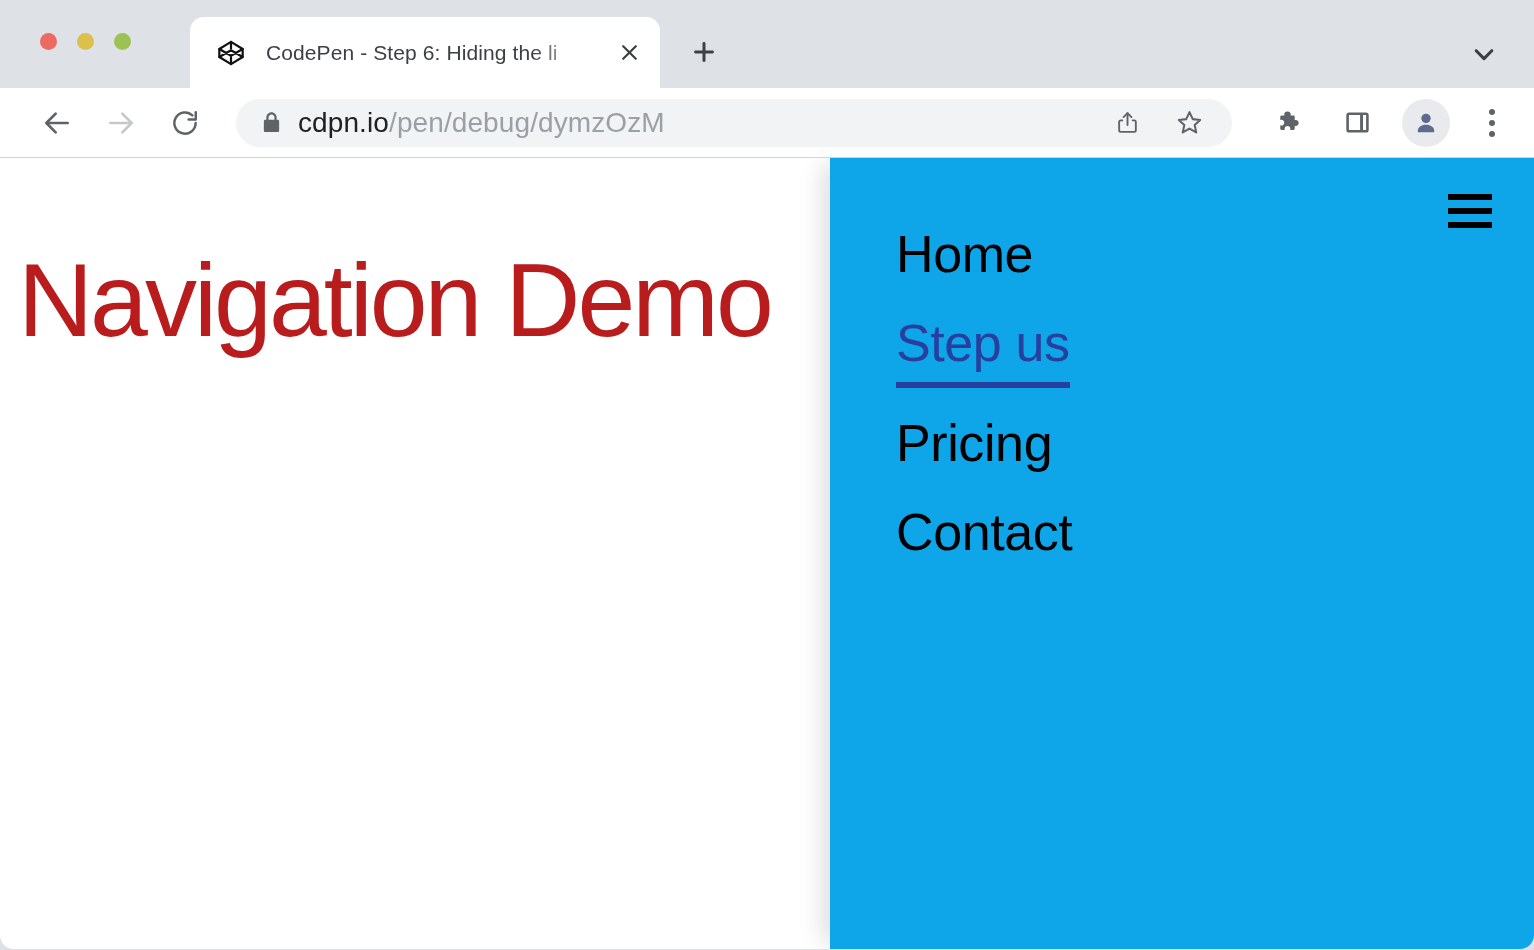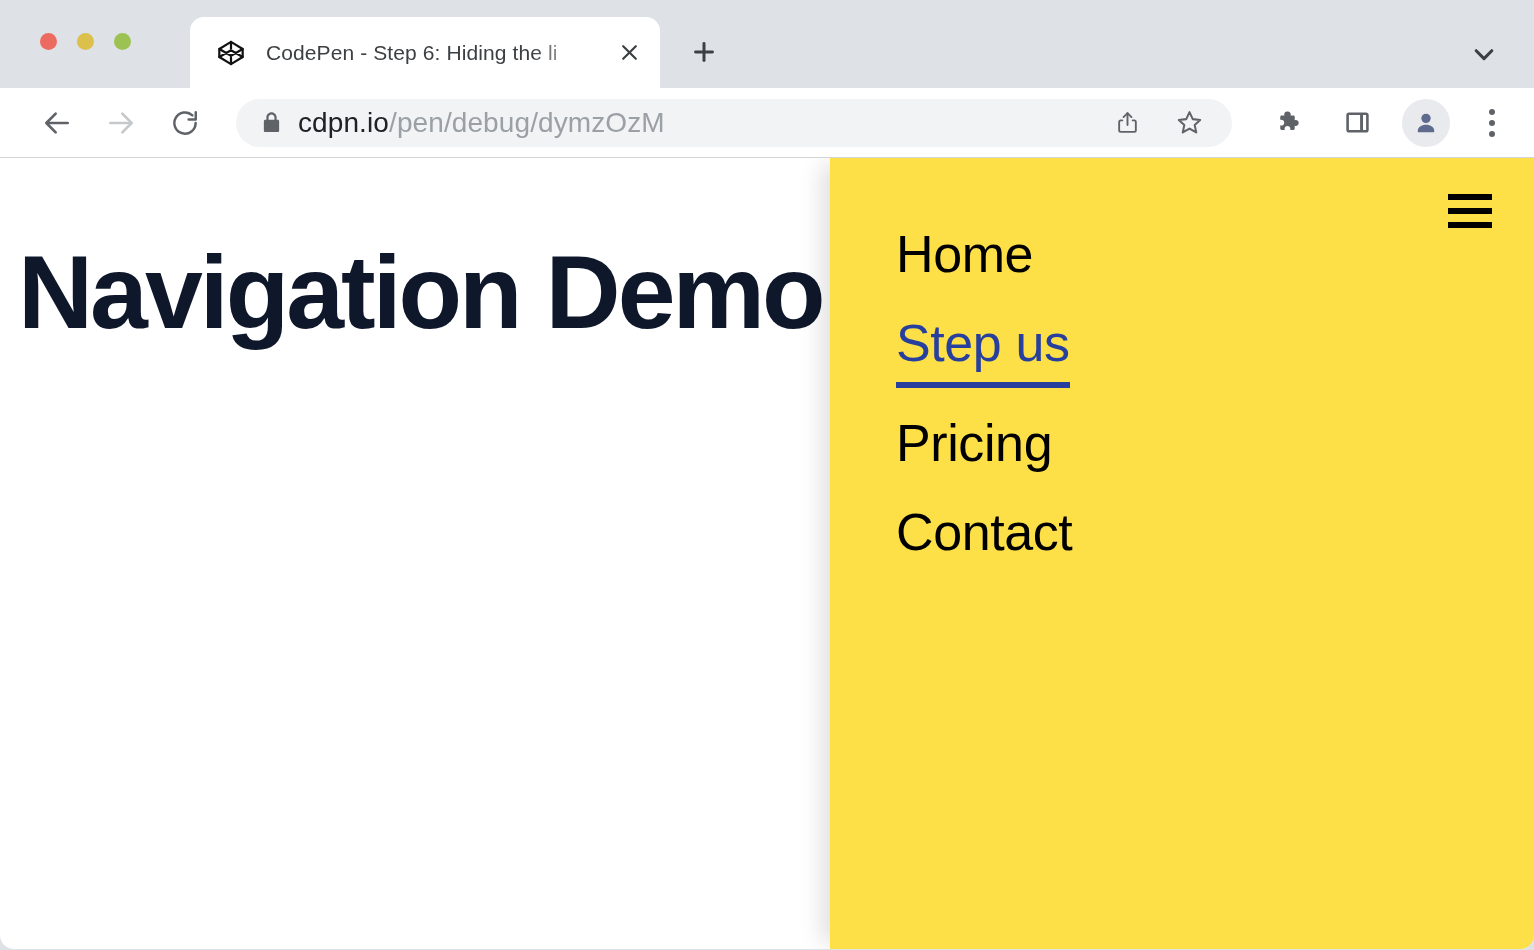--- a/index.html
+++ b/index.html
@@ -228,37 +228,37 @@
     height: 791px;
     background: #ffffff;
     overflow: hidden;
     border-bottom-left-radius: 14px;
     border-bottom-right-radius: 14px;
   }
 
   .page-heading {
     position: absolute;
     left: 18px;
-    top: 78px;
+    top: 86px;
     font-size: 104px;
-    font-weight: 700;
+    font-weight: 400;
     line-height: 1.08;
-    color: #0f172a;
+    color: #b91c1c;
     letter-spacing: -3px;
     white-space: nowrap;
   }
 
   
   .nav-drawer {
     position: absolute;
     top: 0;
     left: 830px;
     width: 704px;
     height: 791px;
-    background: #fde047;
+    background: #0ea5e9;
     box-shadow: -14px 0 22px -6px rgba(0,0,0,0.13);
     z-index: 5;
   }
 
   .hamburger {
     position: absolute;
     right: 42px;
     top: 36px;
     width: 44px;
     height: 34px;

